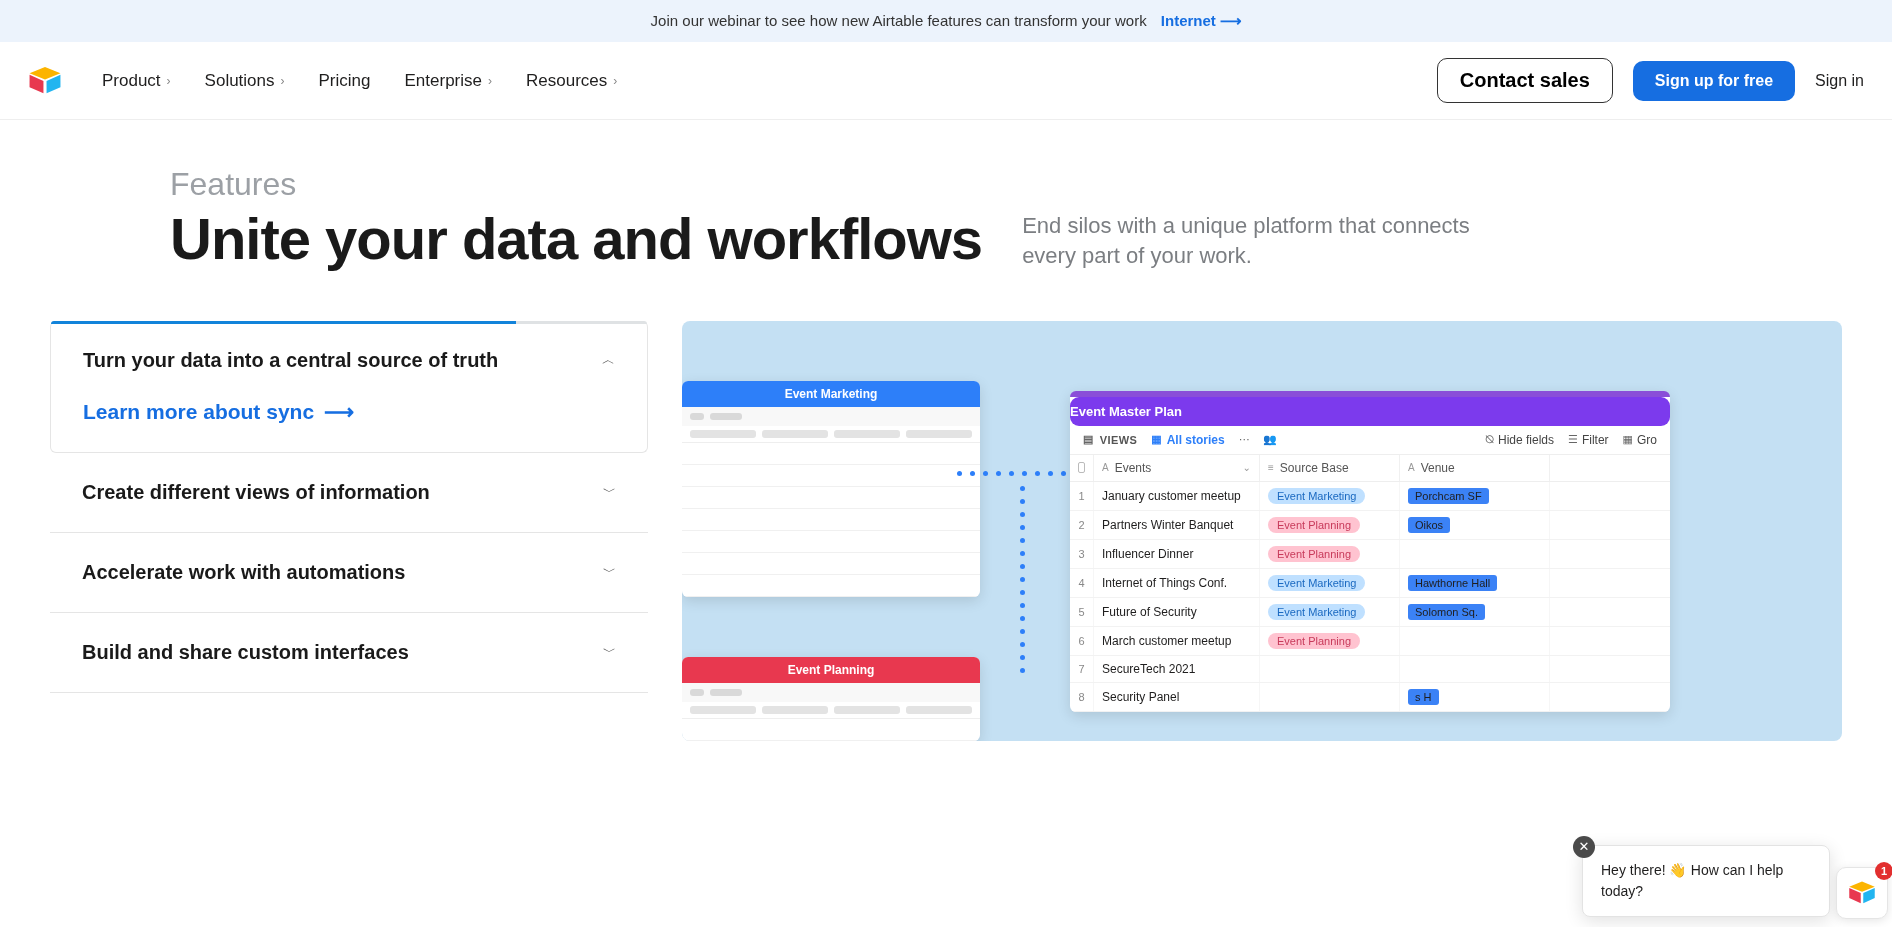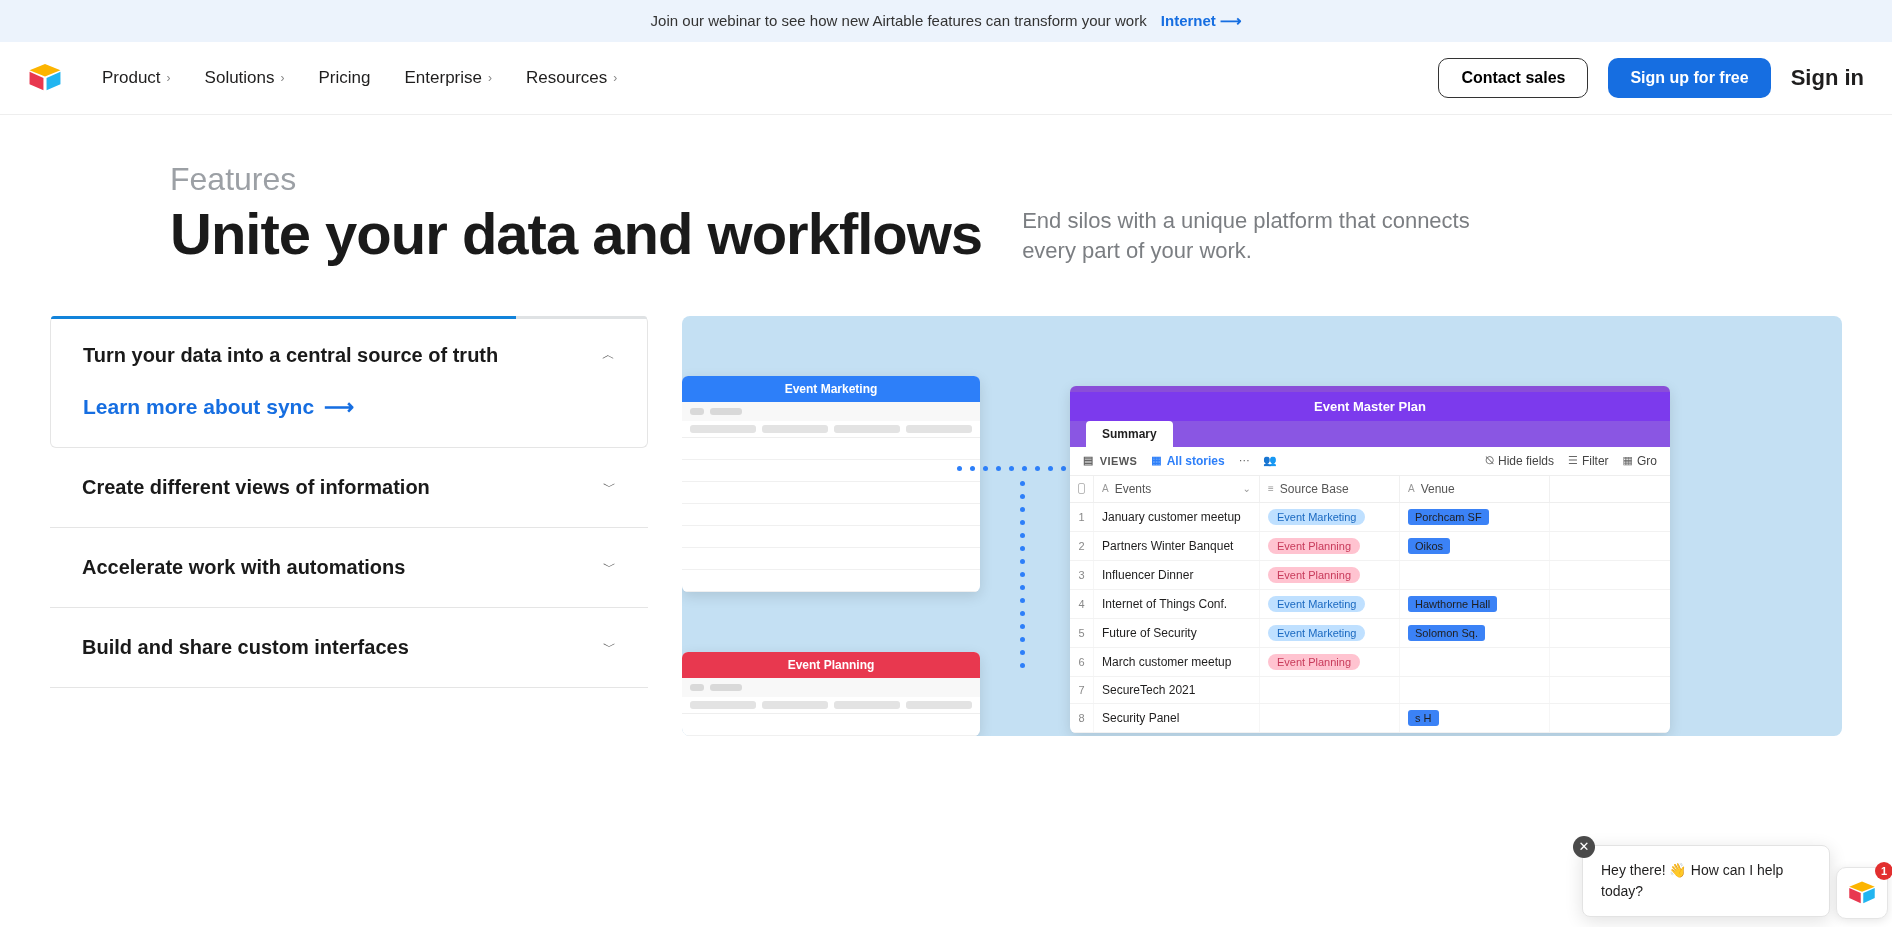--- a/index.html
+++ b/index.html
@@ -12,23 +12,23 @@
 
 
 .nav { display: flex; align-items: center; justify-content: space-between; padding: 16px 28px; border-bottom: 1px solid #eee; }
 .nav-left { display: flex; align-items: center; gap: 40px; }
 .logo { display: flex; align-items: center; }
 .logo svg { width: 34px; height: 28px; }
 .nav-items { display: flex; gap: 34px; }
 .nav-item { font-size: 17px; font-weight: 500; cursor: pointer; display: flex; align-items: center; gap: 6px; color: #1f1e1e; }
 .chev { font-size: 12px; color: #888; }
 .nav-right { display: flex; align-items: center; gap: 20px; }
-.btn-outline { border: 1.5px solid #333; background: #fff; padding: 10px 22px; border-radius: 10px; font-size: 16px; font-weight: 600; cursor: pointer; }
+.btn-outline { border: 1.5px solid #333; background: #fff; padding: 10px 22px; border-radius: 10px; font-size: 20px; font-weight: 600; cursor: pointer; }
 .btn-primary { border: none; background: #166ee1; color: #fff; padding: 11px 22px; border-radius: 10px; font-size: 16px; font-weight: 600; cursor: pointer; }
-.signin { font-size: 22px; font-weight: 700; cursor: pointer; }
+.signin { font-size: 16px; font-weight: 400; cursor: pointer; }
 
 
 .hero { padding: 46px 170px 30px; }
 .eyebrow { font-size: 32px; color: #9ca0a5; font-weight: 500; margin-bottom: 4px; }
 .hero-row { display: flex; align-items: flex-start; gap: 40px; }
 .hero-title { font-size: 58px; font-weight: 600; letter-spacing: -1px; color: #1a1a1a; line-height: 1.1; }
 .hero-sub { font-size: 22px; color: #7b7e82; max-width: 460px; font-weight: 500; line-height: 1.35; padding-top: 4px; }
 
 
 .content { display: flex; gap: 34px; padding: 20px 50px 0; align-items: flex-start; }
@@ -56,21 +56,21 @@
 .skel-rowhdr { display: flex; gap: 6px; padding: 4px 8px; border-bottom: 1px solid #eee; }
 .sk-cell { height: 8px; background: #e3e3e3; border-radius: 3px; flex: 1; }
 .skel-row { height: 22px; border-bottom: 1px solid #f0f0f0; }
 
 .dots-h { position: absolute; left: 275px; top: 150px; display: flex; gap: 8px; }
 .dots-h .d { width: 5px; height: 5px; background: #2d7ff9; border-radius: 50%; }
 .dots-v { position: absolute; left: 338px; top: 165px; display: flex; flex-direction: column; gap: 8px; }
 .dots-v .d { width: 5px; height: 5px; background: #2d7ff9; border-radius: 50%; }
 
 .card-master { left: 388px; top: 70px; width: 600px; border-top: 6px solid #8a4ed8; }
-.master-hdr { background: #7c3aed; color: #fff; text-align: center; padding: 7px 0; font-size: 13px; font-weight: 600; }
+.master-hdr { background: #7c3aed; color: #fff; padding: 7px 0; font-size: 13px; font-weight: 600; border-radius: 9px; }
 .master-tabs { background: #8a56e3; display: flex; padding-left: 16px; }
 .master-tab { background: #fff; padding: 6px 16px; border-radius: 4px 4px 0 0; font-size: 12px; font-weight: 600; }
 .master-toolbar { display: flex; align-items: center; padding: 7px 13px; border-bottom: 1px solid #eee; font-size: 12px; gap: 14px; color: #333; }
 .master-toolbar .views { font-weight: 600; color: #555; letter-spacing: 0.4px; font-size: 11px; display: flex; align-items: center; gap: 6px; }
 .master-toolbar .allstories { color: #2d7ff9; font-weight: 600; display: flex; align-items: center; gap: 5px; }
 .master-toolbar .spacer { flex: 1; }
 .master-toolbar .tool { display: flex; align-items: center; gap: 4px; color: #444; }
 .mt-icon { font-size: 11px; color: #666; }
 .master-colh { display: grid; grid-template-columns: 24px 166px 140px 150px; border-bottom: 1px solid #eee; font-size: 12px; color: #555; }
 .master-colh > div { padding: 6px 8px; border-right: 1px solid #f0f0f0; display: flex; align-items: center; gap: 6px; }
@@ -243,23 +243,20 @@
           <div class="sk-cell"></div>
           <div class="sk-cell"></div>
           <div class="sk-cell"></div>
           <div class="sk-cell"></div>
         </div>
       <div class="skel-row"></div>
     </div>
 
     <div class="card card-master">
       <div class="master-hdr">Event Master Plan</div>
-      <div class="master-tabs">
-          <div class="master-tab">Summary</div>
-        </div>
       <div class="master-toolbar">
         <span class="views">
             <span class="mt-icon">▤</span>
             <span>VIEWS</span>
           </span>
         <span class="allstories">
             <span class="mt-icon" style="color:#2d7ff9">▦</span>
             <span>All stories</span>
           </span>
         <span class="mt-icon">⋯</span>

